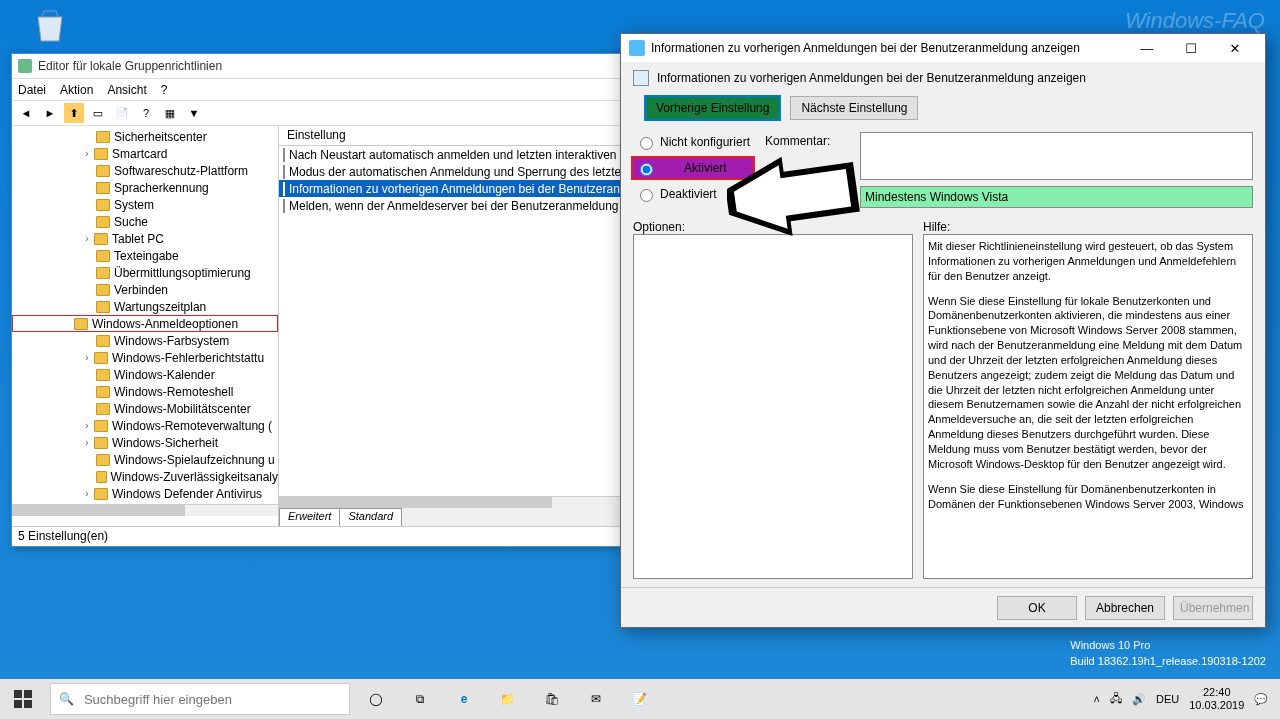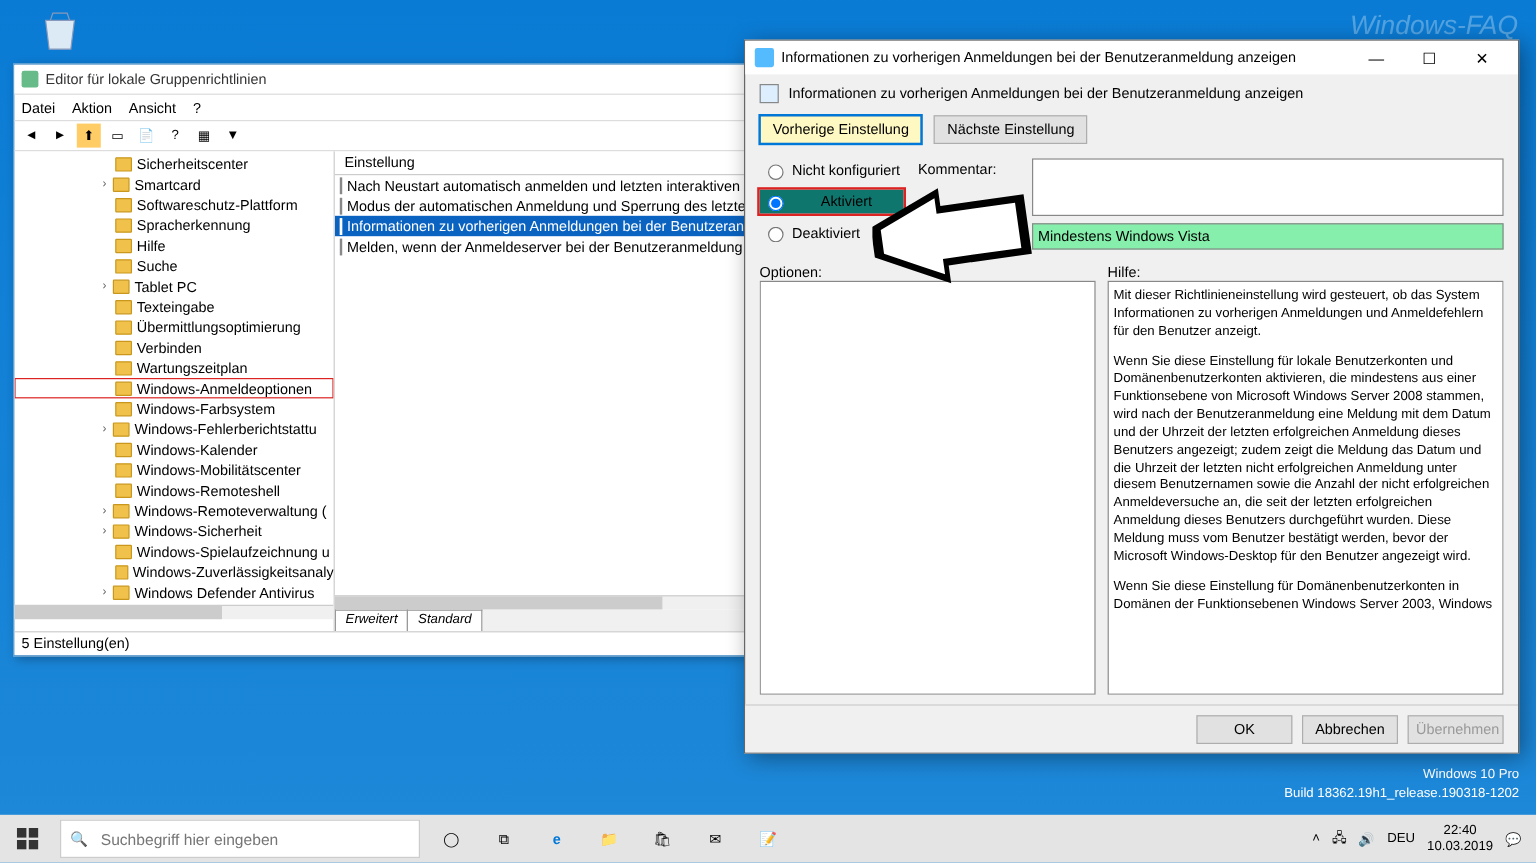--- a/index.html
+++ b/index.html
@@ -1,20 +1,20 @@
 <!DOCTYPE html>
 <html><head>
 <meta charset="utf-8">
 <style>
 * { box-sizing: border-box; font-family: "Segoe UI", Tahoma, sans-serif; }
 body { margin: 0; width: 1280px; height: 719px; background: linear-gradient(180deg, #0a7bd4 0%, #1e88d8 100%); overflow: hidden; position: relative; }
 .desktop-icon { position: absolute; top: 5px; left: 30px; text-align: center; color: #fff; font-size: 11px; }
 .desktop-icon .bin { width: 40px; height: 40px; display: inline-block; }
 .watermark { position: absolute; top: 8px; right: 15px; color: rgba(255,255,255,0.3); font-size: 22px; font-style: italic; }
-.sysinfo { position: absolute; bottom: 50px; right: 14px; color: #fff; font-size: 11px; text-align: right; line-height: 1.4; }
+.sysinfo { position: absolute; bottom: 50px; right: 14px; color: #fff; font-size: 11px; line-height: 1.4; }
 
 
 .gpedit { position: absolute; top: 53px; left: 11px; width: 610px; height: 494px; background: #fff; border: 1px solid #4a90c8; box-shadow: 2px 2px 8px rgba(0,0,0,0.3); display: flex; flex-direction: column; }
 .gpedit .titlebar { height: 24px; background: #fff; display: flex; align-items: center; padding: 0 6px; font-size: 12px; color: #333; }
 .gpedit .titlebar .icon { width: 14px; height: 14px; margin-right: 6px; background:#6b8; border-radius:2px;}
 .gpedit .menubar { height: 22px; display: flex; align-items: center; padding: 0 6px; font-size: 12px; border-top: 1px solid #ddd; }
 .gpedit .menubar span { margin-right: 14px; cursor: default; }
 .gpedit .toolbar { height: 26px; border-top: 1px solid #ddd; border-bottom: 1px solid #ddd; display: flex; align-items: center; padding: 0 4px; gap: 4px; }
 .gpedit .toolbar .tb { width: 20px; height: 20px; border: 1px solid transparent; display:flex; align-items:center; justify-content:center; font-size:11px;}
 .gpedit .body { flex: 1; display: flex; overflow: hidden; }
@@ -41,25 +41,25 @@
 .dialog { position: absolute; top: 33px; left: 620px; width: 646px; height: 595px; background: #f0f0f0; border: 1px solid #666; box-shadow: 4px 4px 18px rgba(0,0,0,0.4); display:flex; flex-direction:column;}
 .dialog .dtitle{ height:28px; background:#fff; display:flex; align-items:center; padding:0 8px; font-size:12px;}
 .dialog .dtitle .dicon{width:16px;height:16px;margin-right:6px; background:#5bf; border-radius:2px;}
 .dialog .dtitle .spacer{flex:1;}
 .dialog .dtitle .wbtn{width:44px;height:28px;display:flex;align-items:center;justify-content:center;font-size:13px;}
 .dialog .dbody { flex:1; padding: 8px 12px; display:flex; flex-direction:column; overflow:hidden;}
 .dialog .heading{display:flex; align-items:center; font-size:12px; margin-bottom:10px;}
 .dialog .heading .hicon{width:16px;height:16px;margin-right:8px;border:1px solid #888;background:#def;}
 .dialog .navbtns{display:flex; gap:10px; margin-bottom:12px;}
 .dialog .navbtns button{font-size:12px; padding:4px 10px; background:#e1e1e1; border:1px solid #adadad;}
-.dialog .navbtns button.active{outline:2px solid #0078d7; outline-offset:-1px; background:#fef9c3;}
+.dialog .navbtns button.active{outline:2px solid #0078d7; outline-offset:-1px; background:#15803d;margin-left:12px;}
 .dialog .row2{display:flex; gap:12px;}
 .dialog .radios{display:flex; flex-direction:column; gap:6px; font-size:12px; width: 120px;}
 .dialog .radios label{display:flex; align-items:center; gap:4px; padding:2px;}
-.dialog .radios label.hl{outline:2px solid #d22; background:#0f766e;gap:28px;}
+.dialog .radios label.hl{outline:2px solid #d22; background:#a21caf;gap:28px;}
 .dialog .rightcol{flex:1; display:flex; flex-direction:column; gap:6px;}
 .dialog .fieldrow{display:flex; align-items:flex-start; font-size:12px;}
 .dialog .fieldrow .lbl{width:95px; padding-top:2px;}
 .dialog .fieldrow textarea{flex:1; height:48px; font-size:12px; resize:none; border:1px solid #888; padding:2px;}
 .dialog .fieldrow input{flex:1; height:22px; font-size:12px; border:1px solid #888; padding:0 4px; background:#86efac;}
 .dialog .midrow{display:flex; gap:10px; margin-top:12px; flex:1; overflow:hidden;}
 .dialog .optcol{flex:0 0 280px; display:flex; flex-direction:column; font-size:12px;}
 .dialog .helpcol{flex:1; display:flex; flex-direction:column; font-size:12px;}
 .dialog .colbox{flex:1; border:1px solid #888; background:#fff; padding:4px; overflow:auto; font-size:11px; line-height:1.35;}
 .dialog .btnrow{height:40px; display:flex; justify-content:flex-end; align-items:center; gap:8px; padding:0 12px; border-top:1px solid #ccc; background:#f0f0f0;}
@@ -130,21 +130,21 @@
           <div class="node" style="padding-left: 84px;">
             <span class="folder"></span>
             <span>Softwareschutz-Plattform</span>
           </div>
           <div class="node" style="padding-left: 84px;">
             <span class="folder"></span>
             <span>Spracherkennung</span>
           </div>
           <div class="node" style="padding-left: 84px;">
             <span class="folder"></span>
-            <span>Hilfe</span>
+            <span>System</span>
           </div>
           <div class="node" style="padding-left: 84px;">
             <span class="folder"></span>
             <span>Suche</span>
           </div>
           <div class="node" style="padding-left: 68px;">
             <span class="exp">›</span>
             <span class="folder"></span>
             <span>Tablet PC</span>
           </div>
@@ -157,44 +157,44 @@
             <span>Übermittlungsoptimierung</span>
           </div>
           <div class="node" style="padding-left: 84px;">
             <span class="folder"></span>
             <span>Verbinden</span>
           </div>
           <div class="node" style="padding-left: 84px;">
             <span class="folder"></span>
             <span>Wartungszeitplan</span>
           </div>
-          <div class="node sel" style="padding-left: 84px;">
+          <div class="node sel" style="padding-left: 62px;">
             <span class="folder"></span>
             <span>Windows-Anmeldeoptionen</span>
           </div>
           <div class="node" style="padding-left: 84px;">
             <span class="folder"></span>
             <span>Windows-Farbsystem</span>
           </div>
           <div class="node" style="padding-left: 68px;">
             <span class="exp">›</span>
             <span class="folder"></span>
             <span>Windows-Fehlerberichtstattu</span>
           </div>
           <div class="node" style="padding-left: 84px;">
             <span class="folder"></span>
             <span>Windows-Kalender</span>
           </div>
           <div class="node" style="padding-left: 84px;">
             <span class="folder"></span>
+            <span>Windows-Remoteshell</span>
+          </div>
+          <div class="node" style="padding-left: 84px;">
+            <span class="folder"></span>
             <span>Windows-Mobilitätscenter</span>
-          </div>
-          <div class="node" style="padding-left: 84px;">
-            <span class="folder"></span>
-            <span>Windows-Remoteshell</span>
           </div>
           <div class="node" style="padding-left: 68px;">
             <span class="exp">›</span>
             <span class="folder"></span>
             <span>Windows-Remoteverwaltung (</span>
           </div>
           <div class="node" style="padding-left: 68px;">
             <span class="exp">›</span>
             <span class="folder"></span>
             <span>Windows-Sicherheit</span>

